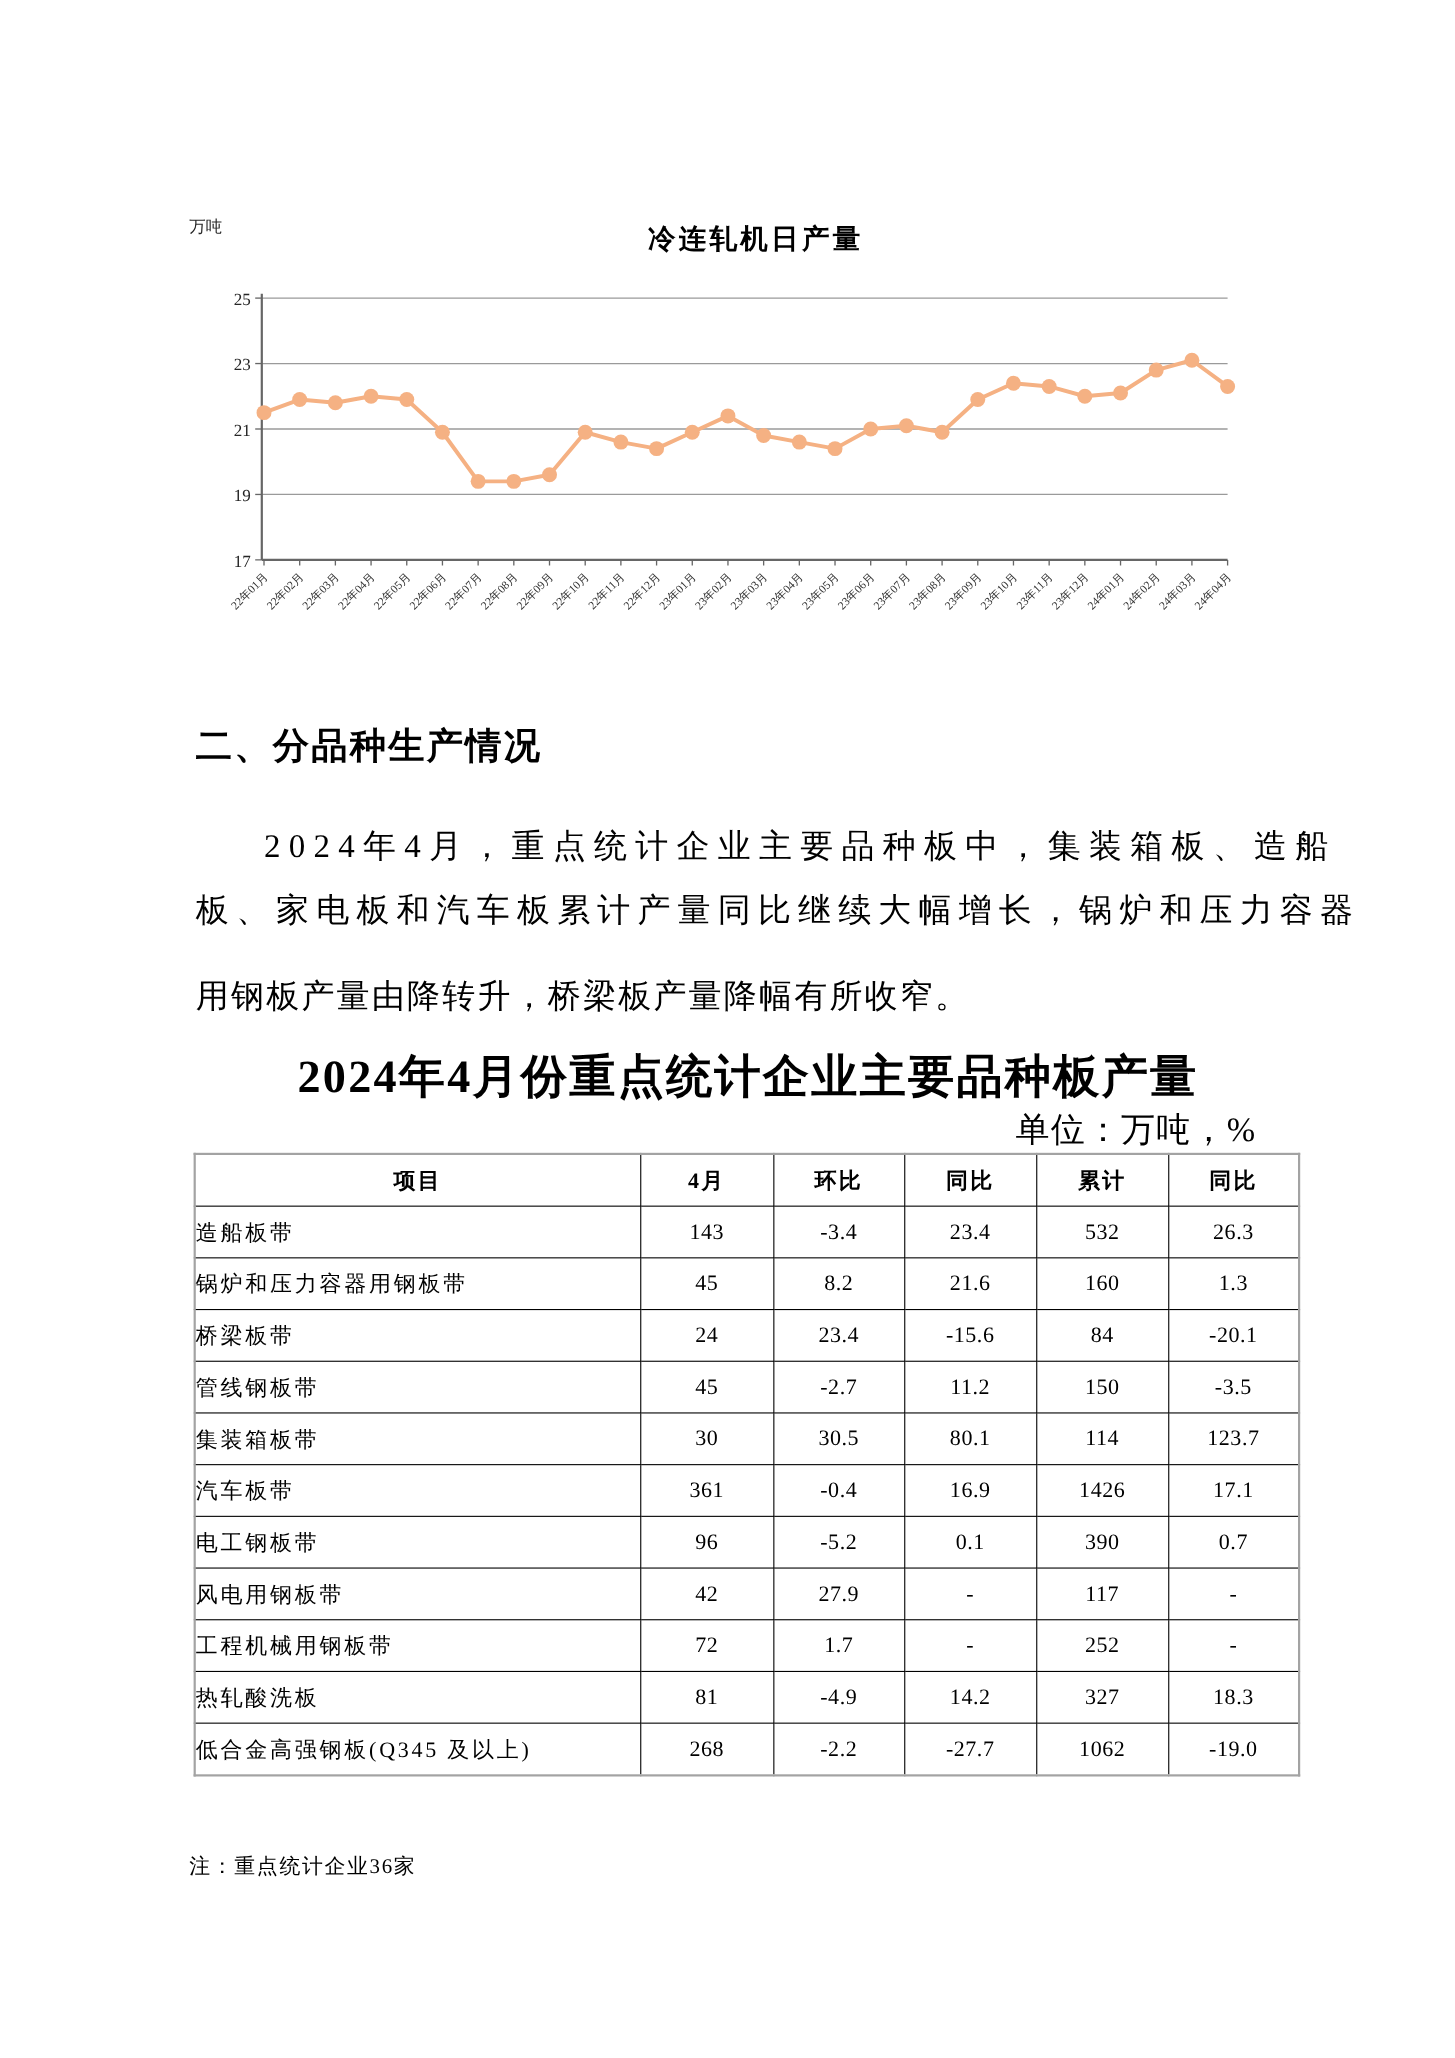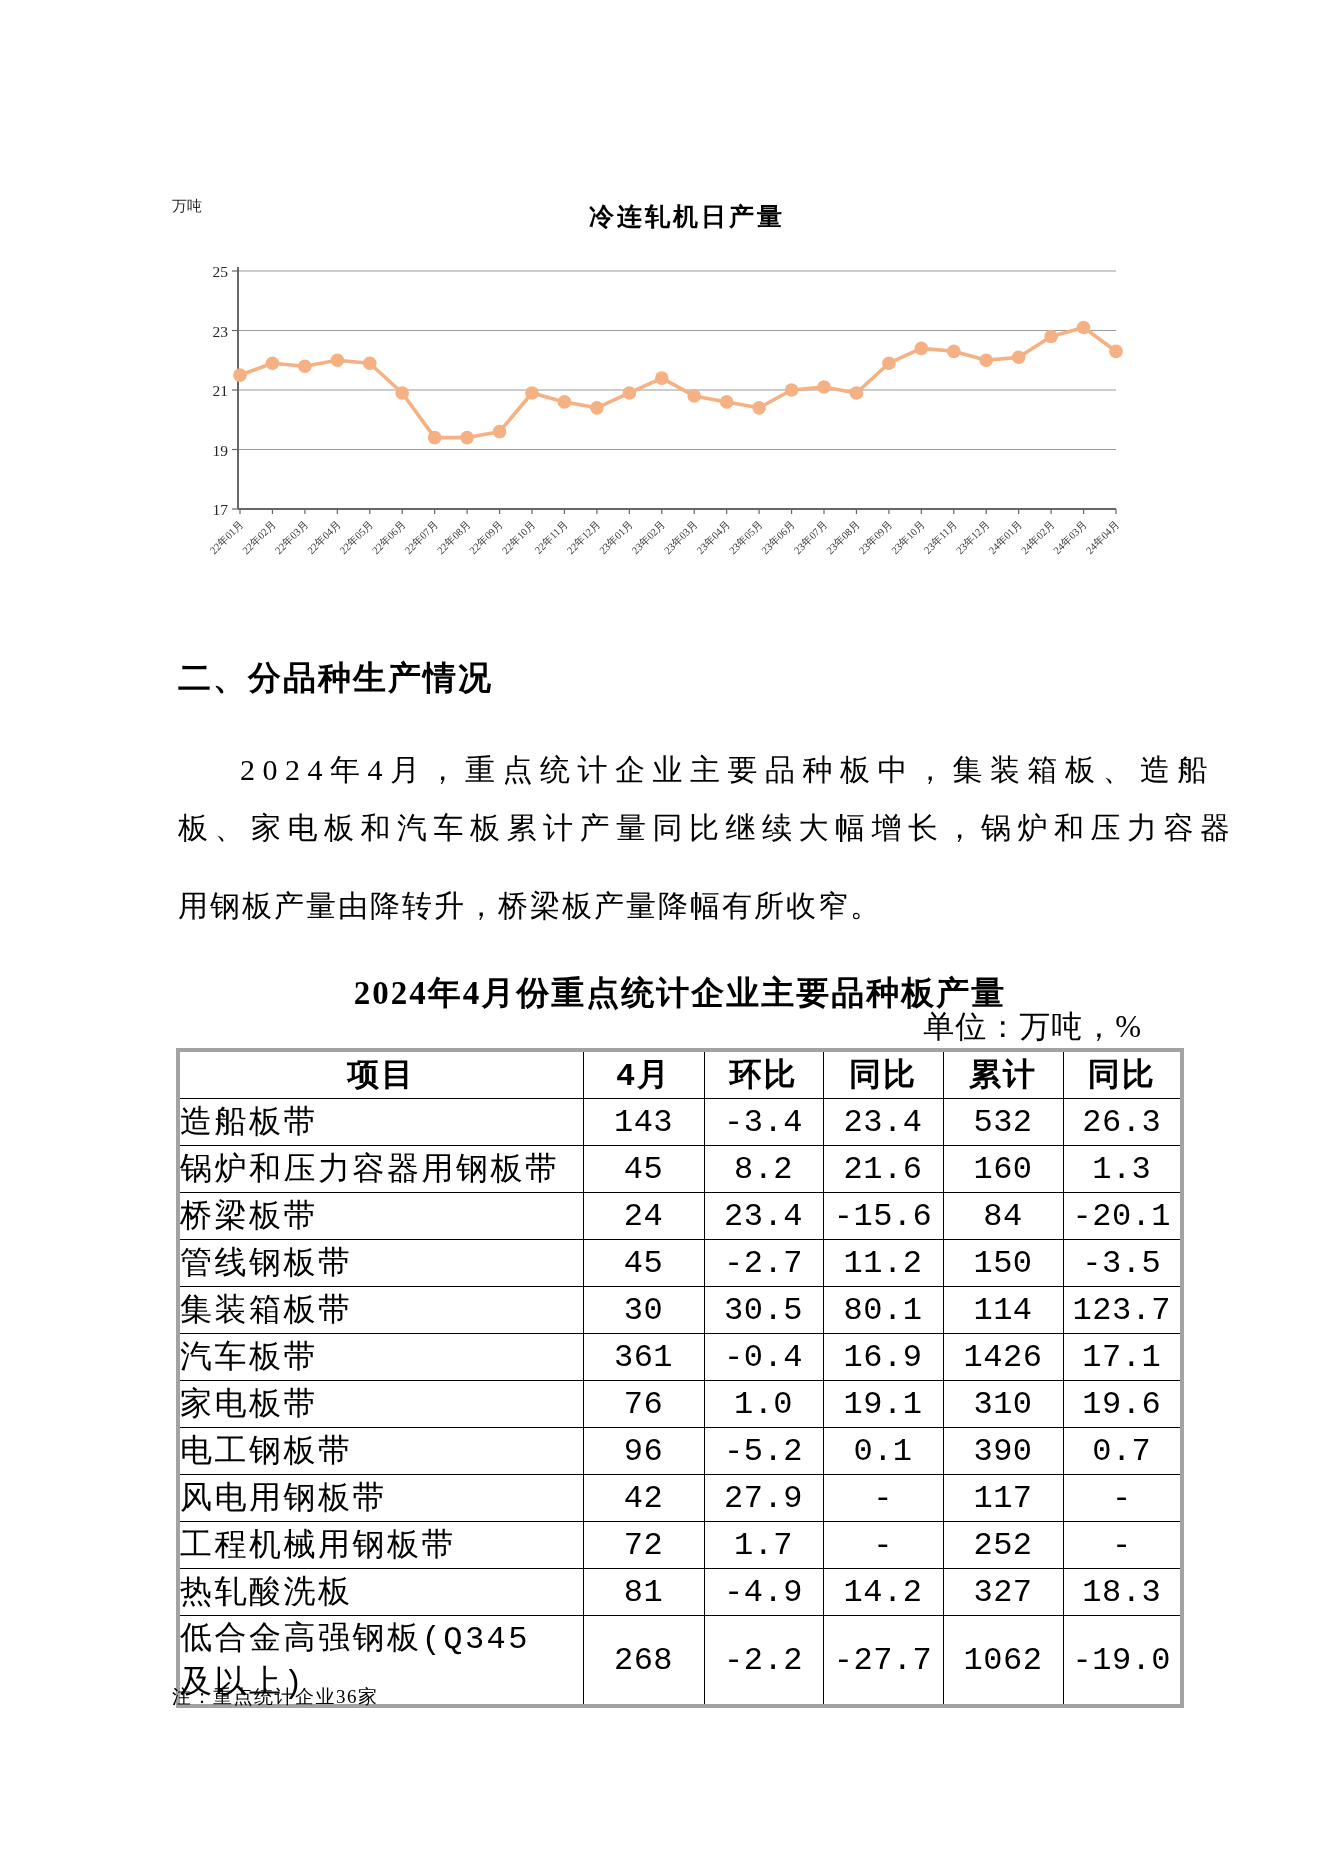--- a/index.html
+++ b/index.html
@@ -24,33 +24,32 @@
   .para-line{
     position:absolute;left:178px;width:1004px;
     font-size:30px;line-height:42px;white-space:nowrap;
   }
   .para-line.l1{top:729px;padding-left:62px;letter-spacing:7.5px;margin-top:20px;}
   .para-line.l2{top:807px;letter-spacing:6.5px;}
   .para-line.l3{top:885px;letter-spacing:2px;}
   
   .tbl-title{
     position:absolute;left:178px;top:951px;width:1004px;
-    text-align:center;font-size:33px;font-weight:bold;letter-spacing:2px;margin-top:20px;
+    text-align:center;font-size:42px;font-weight:bold;letter-spacing:2px;
   }
   .unit-note{
     position:absolute;left:178px;top:1006px;width:964px;
     text-align:right;font-size:31px;letter-spacing:1px;
   }
   
   table.products{
     position:absolute;left:176px;top:1048px;
     width:1004px;border-collapse:collapse;table-layout:fixed;
-    border:4px solid #a3a3a3;
-    font-size:32px;
-    font-family:Liberation Mono, monospace;
+    border:2px solid #a3a3a3;
+    font-size:20px;
   }
   table.products th,table.products td{
     border:1px solid #000;
     height:46px;padding:0;
     vertical-align:middle;
   }
   table.products th{font-weight:bold;text-align:center;letter-spacing:2px;}
   td.c-label{text-align:left;padding-left:14px;letter-spacing:2.5px;}
   td.c-num{text-align:center;letter-spacing:0.5px;}
   
@@ -243,28 +242,20 @@
         </tr>
         <tr>
           <td class="c-label">汽车板带</td>
           <td class="c-num">361</td>
           <td class="c-num">-0.4</td>
           <td class="c-num">16.9</td>
           <td class="c-num">1426</td>
           <td class="c-num">17.1</td>
         </tr>
         <tr>
-          <td class="c-label">家电板带</td>
-          <td class="c-num">76</td>
-          <td class="c-num">1.0</td>
-          <td class="c-num">19.1</td>
-          <td class="c-num">310</td>
-          <td class="c-num">19.6</td>
-        </tr>
-        <tr>
           <td class="c-label">电工钢板带</td>
           <td class="c-num">96</td>
           <td class="c-num">-5.2</td>
           <td class="c-num">0.1</td>
           <td class="c-num">390</td>
           <td class="c-num">0.7</td>
         </tr>
         <tr>
           <td class="c-label">风电用钢板带</td>
           <td class="c-num">42</td>

